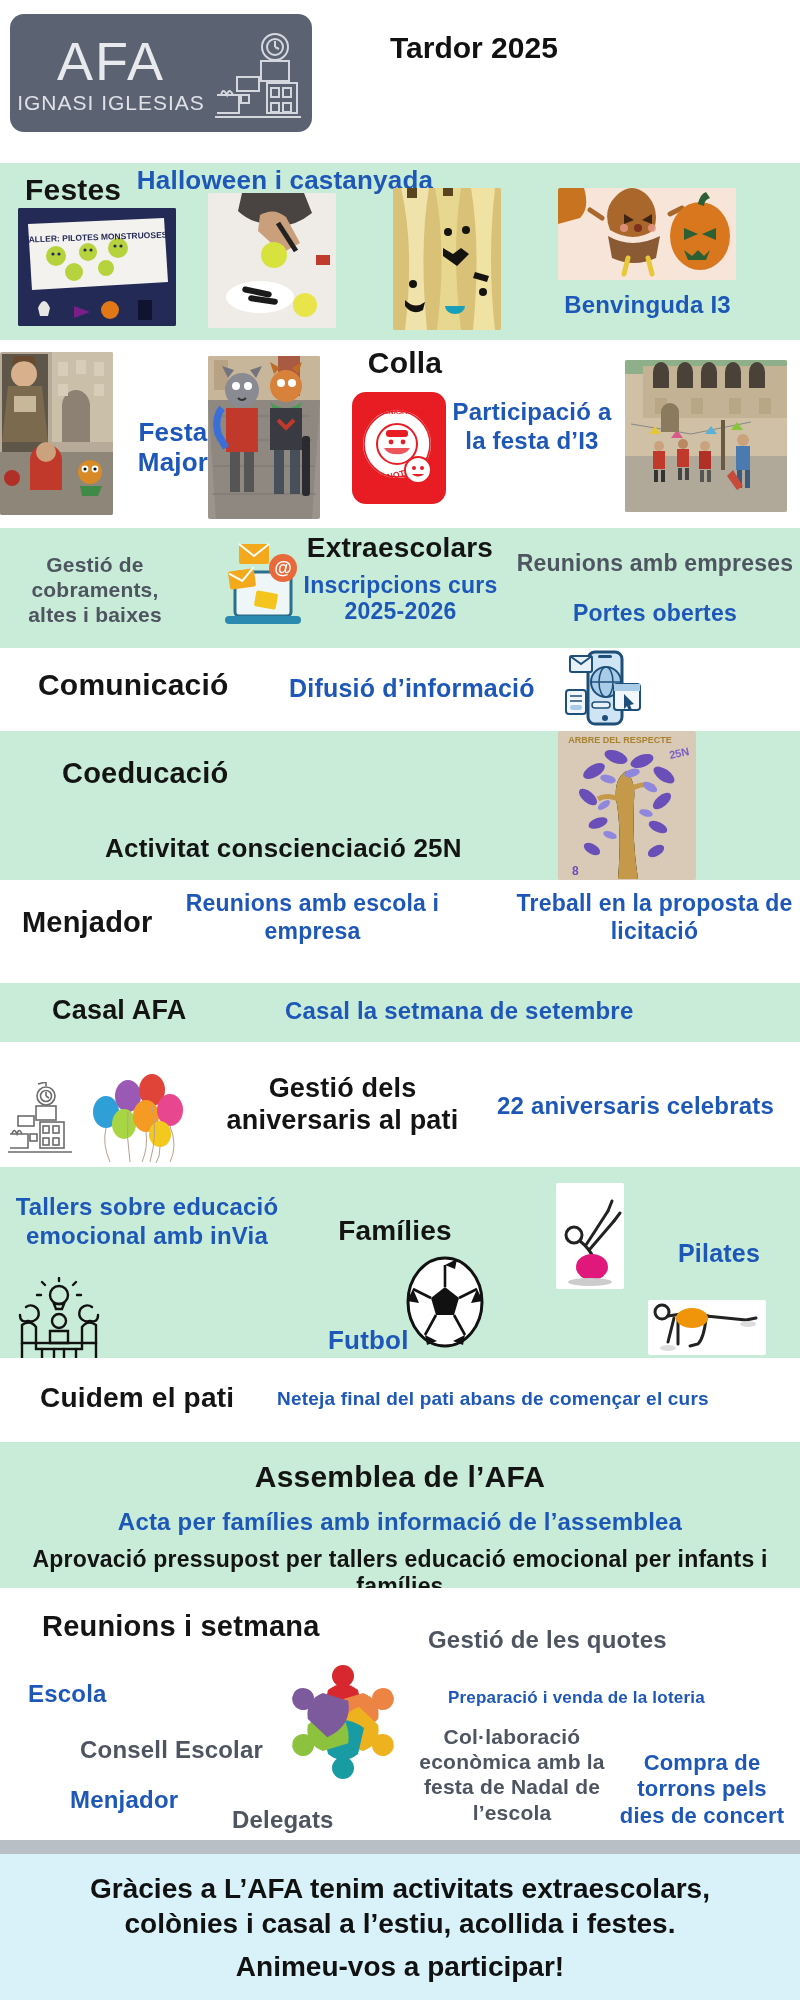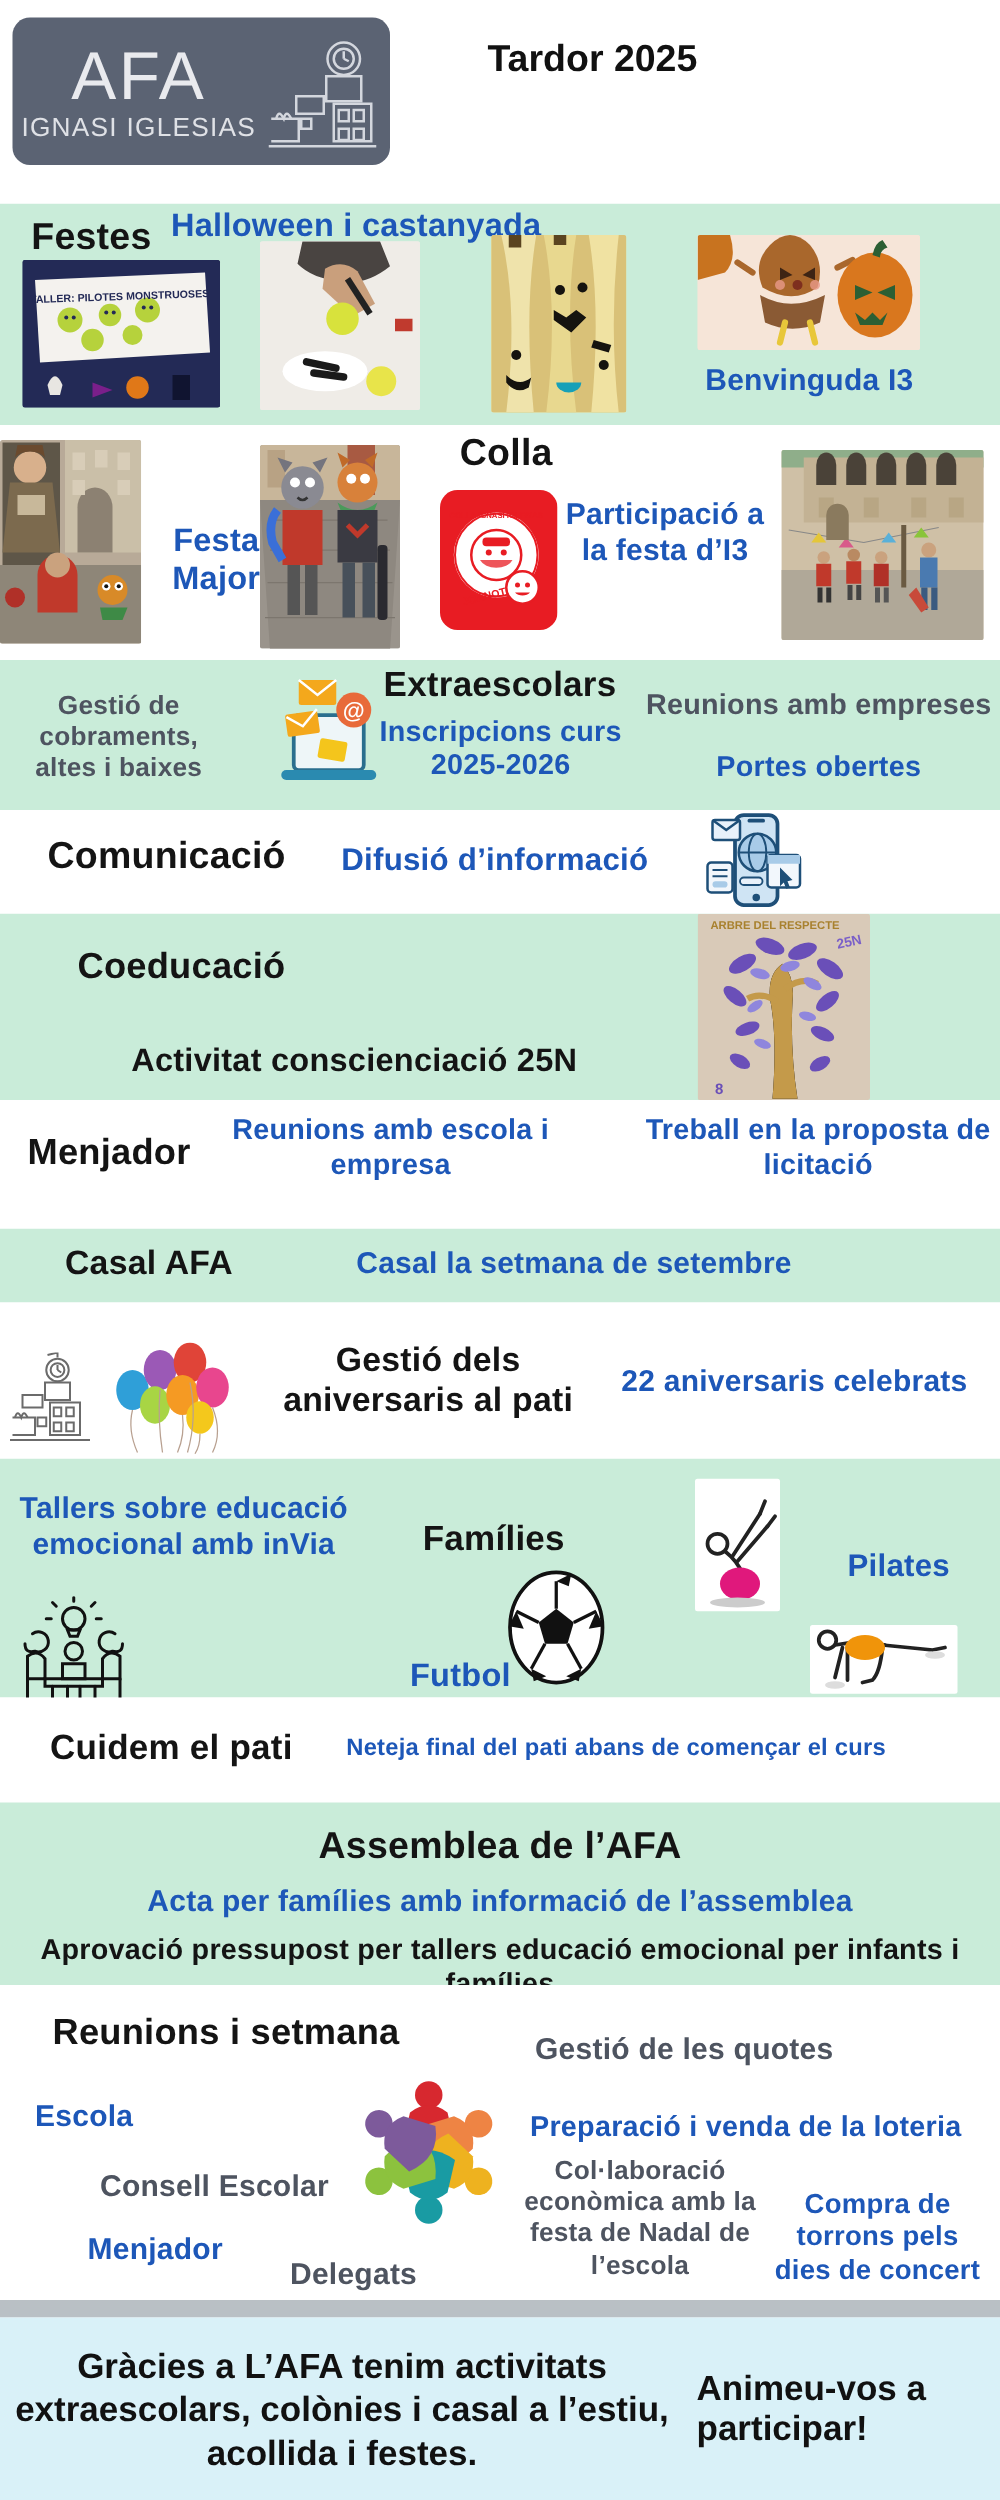--- a/index.html
+++ b/index.html
@@ -13,21 +13,21 @@
   .blue{font-weight:bold;color:#1d57b8;letter-spacing:.2px;}
   .gray{font-weight:bold;color:#4e5460;letter-spacing:.2px;}
   .ctr{text-align:center;}
   .photo{position:absolute;overflow:hidden;border-radius:2px;}
   svg{display:block;}
   .logo-box{position:absolute;left:10px;top:14px;width:302px;height:118px;background:#5b6373;border-radius:14px;display:flex;align-items:center;justify-content:center;gap:8px;}
   .logo-text{display:flex;flex-direction:column;align-items:center;line-height:1;}
   .logo-afa{font-size:54px;font-weight:300;color:#e9eaee;letter-spacing:2px;}
   .logo-school{font-size:21px;font-weight:300;color:#dfe1e6;letter-spacing:1px;margin-top:4px;}
   .title{position:absolute;left:390px;top:30px;width:390px;text-align:left;font-size:30px;line-height:1.2;font-weight:bold;color:#111;}
-  .footer-wrap{position:absolute;left:0;top:1854px;width:800px;height:146px;background:#d9f1f8;display:flex;flex-direction:row;align-items:center;justify-content:center;gap:10px;}
+  .footer-wrap{position:absolute;left:0;top:1854px;width:800px;height:146px;background:#d9f1f8;display:flex;flex-direction:column;align-items:center;justify-content:center;gap:10px;}
   .footer-l1{width:740px;text-align:center;font-size:28px;font-weight:bold;color:#111;line-height:1.25;}
   .footer-l2{font-size:28px;font-weight:bold;color:#111;display:flex;gap:14px;align-items:baseline;}
   .footer-l2 a{color:#1d57b8;text-decoration:none;}
 </style>
 </head>
 <body>
 
 <div id="poster">
 
   <div class="band" style="top:0;height:163px;background:#fff;">
@@ -329,21 +329,21 @@
       </svg>
     </div>
     <div class="abs hd ctr" style="left:300px;top:4px;width:200px;font-size:28px;">Extraescolars</div>
     <div class="abs blue ctr" style="left:298px;top:44px;width:205px;font-size:23px;line-height:1.15;">Inscripcions curs 2025-2026</div>
     <div class="abs gray ctr" style="left:515px;top:22px;width:280px;font-size:23px;">Reunions amb empreses</div>
     <div class="abs blue ctr" style="left:515px;top:72px;width:280px;font-size:23px;">Portes obertes</div>
   </div>
 
   <div class="band" style="top:648px;height:83px;background:#fff;">
     <div class="abs hd" style="left:38px;top:20px;font-size:30px;">Comunicació</div>
-    <div class="abs blue" style="left:273px;top:26px;font-size:25px;">Difusió d’informació</div>
+    <div class="abs blue" style="left:289px;top:26px;font-size:25px;">Difusió d’informació</div>
 
     <div class="abs" style="left:562px;top:2px;">
       <svg width="82" height="80" viewBox="0 0 82 80">
         <rect x="26" y="2" width="34" height="72" rx="7" fill="#cfe4f4" stroke="#1e4f78" stroke-width="3"></rect>
         <rect x="36" y="5" width="14" height="3" rx="1.5" fill="#1e4f78"></rect>
         <circle cx="43" cy="68" r="3" fill="#1e4f78"></circle>
         <circle cx="44" cy="32" r="15" fill="#a8cbe8" stroke="#1e4f78" stroke-width="2"></circle>
         <ellipse cx="44" cy="32" rx="7" ry="15" fill="none" stroke="#1e4f78" stroke-width="1.5"></ellipse>
         <line x1="29" y1="32" x2="59" y2="32" stroke="#1e4f78" stroke-width="1.5"></line>
         <g>
@@ -572,21 +572,21 @@
           <use href="#pr" fill="#ee8444" transform="rotate(60)"></use>
           <use href="#pr" fill="#eeb21f" transform="rotate(120)"></use>
           <use href="#pr" fill="#199ba3" transform="rotate(180)"></use>
           <use href="#pr" fill="#8cc23e" transform="rotate(240)"></use>
           <use href="#pr" fill="#7d5a9b" transform="rotate(300)"></use>
         </g>
       </svg>
     </div>
 
     <div class="abs gray" style="left:428px;top:38px;font-size:24px;">Gestió de les quotes</div>
-    <div class="abs blue" style="left:424px;top:100px;font-size:23px;">Preparació i venda de la loteria</div>
+    <div class="abs blue" style="left:448px;top:100px;font-size:17px;">Preparació i venda de la loteria</div>
     <div class="abs gray ctr" style="left:412px;top:136px;width:200px;font-size:21px;line-height:1.2;">Col·laboració econòmica amb la festa de Nadal de l’escola</div>
     <div class="abs blue ctr" style="left:612px;top:162px;width:180px;font-size:22px;line-height:1.2;">Compra de torrons pels dies de concert</div>
   </div>
 
   <div class="band band-gray" style="top:1840px;height:14px;"></div>
 
   <div class="footer-wrap">
     <div class="footer-l1">Gràcies a L’AFA tenim activitats extraescolars, colònies i casal a l’estiu, acollida i festes.</div>
     <div class="footer-l2">
       <span>Animeu-vos a participar!</span>

